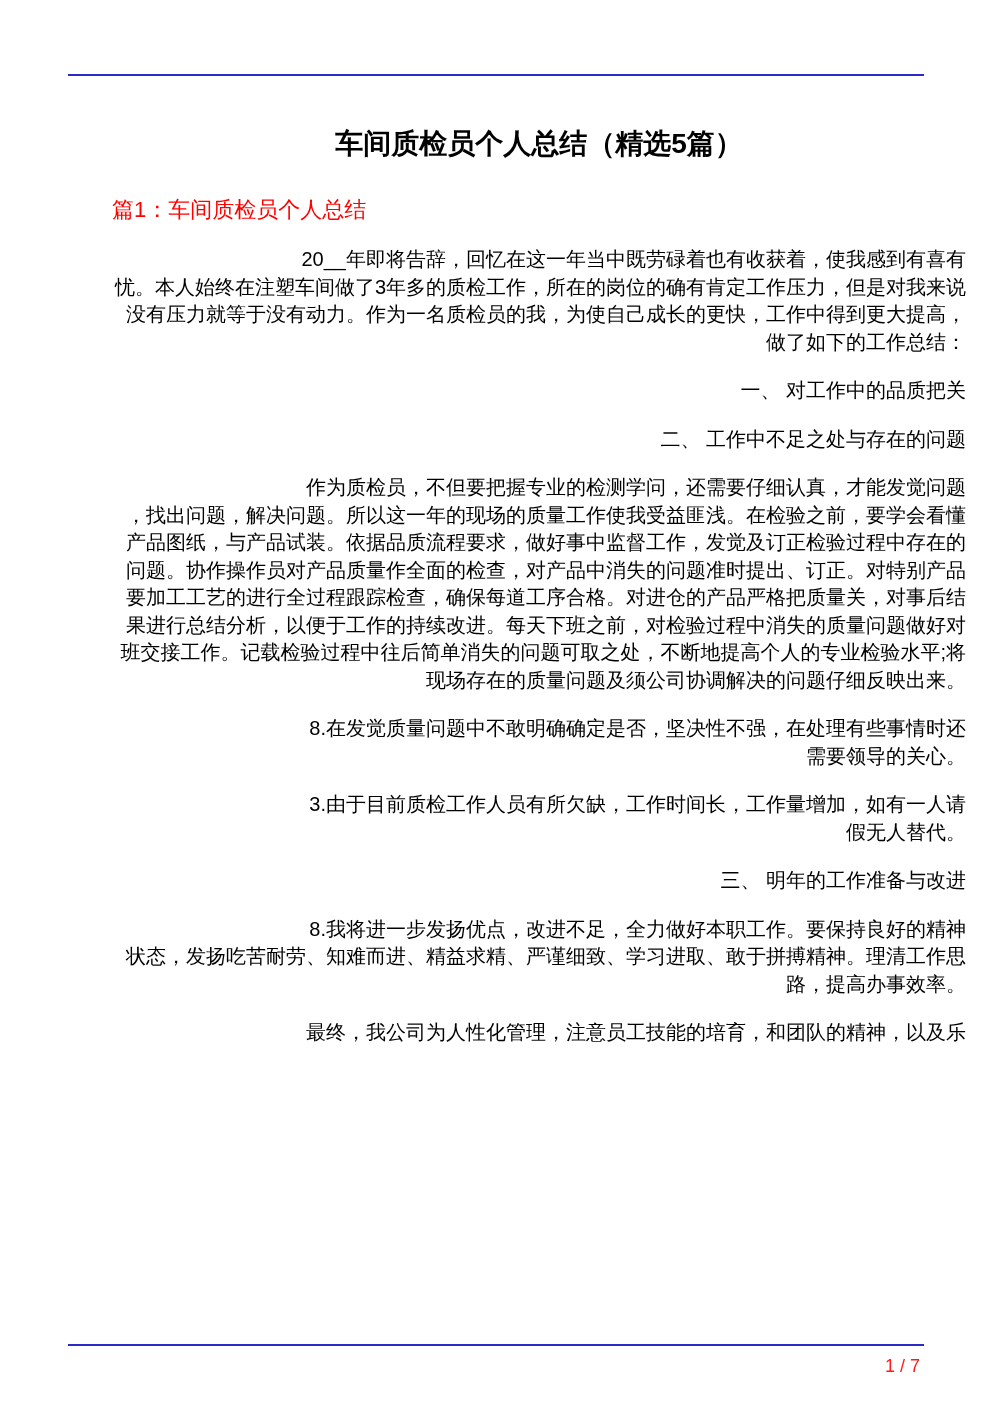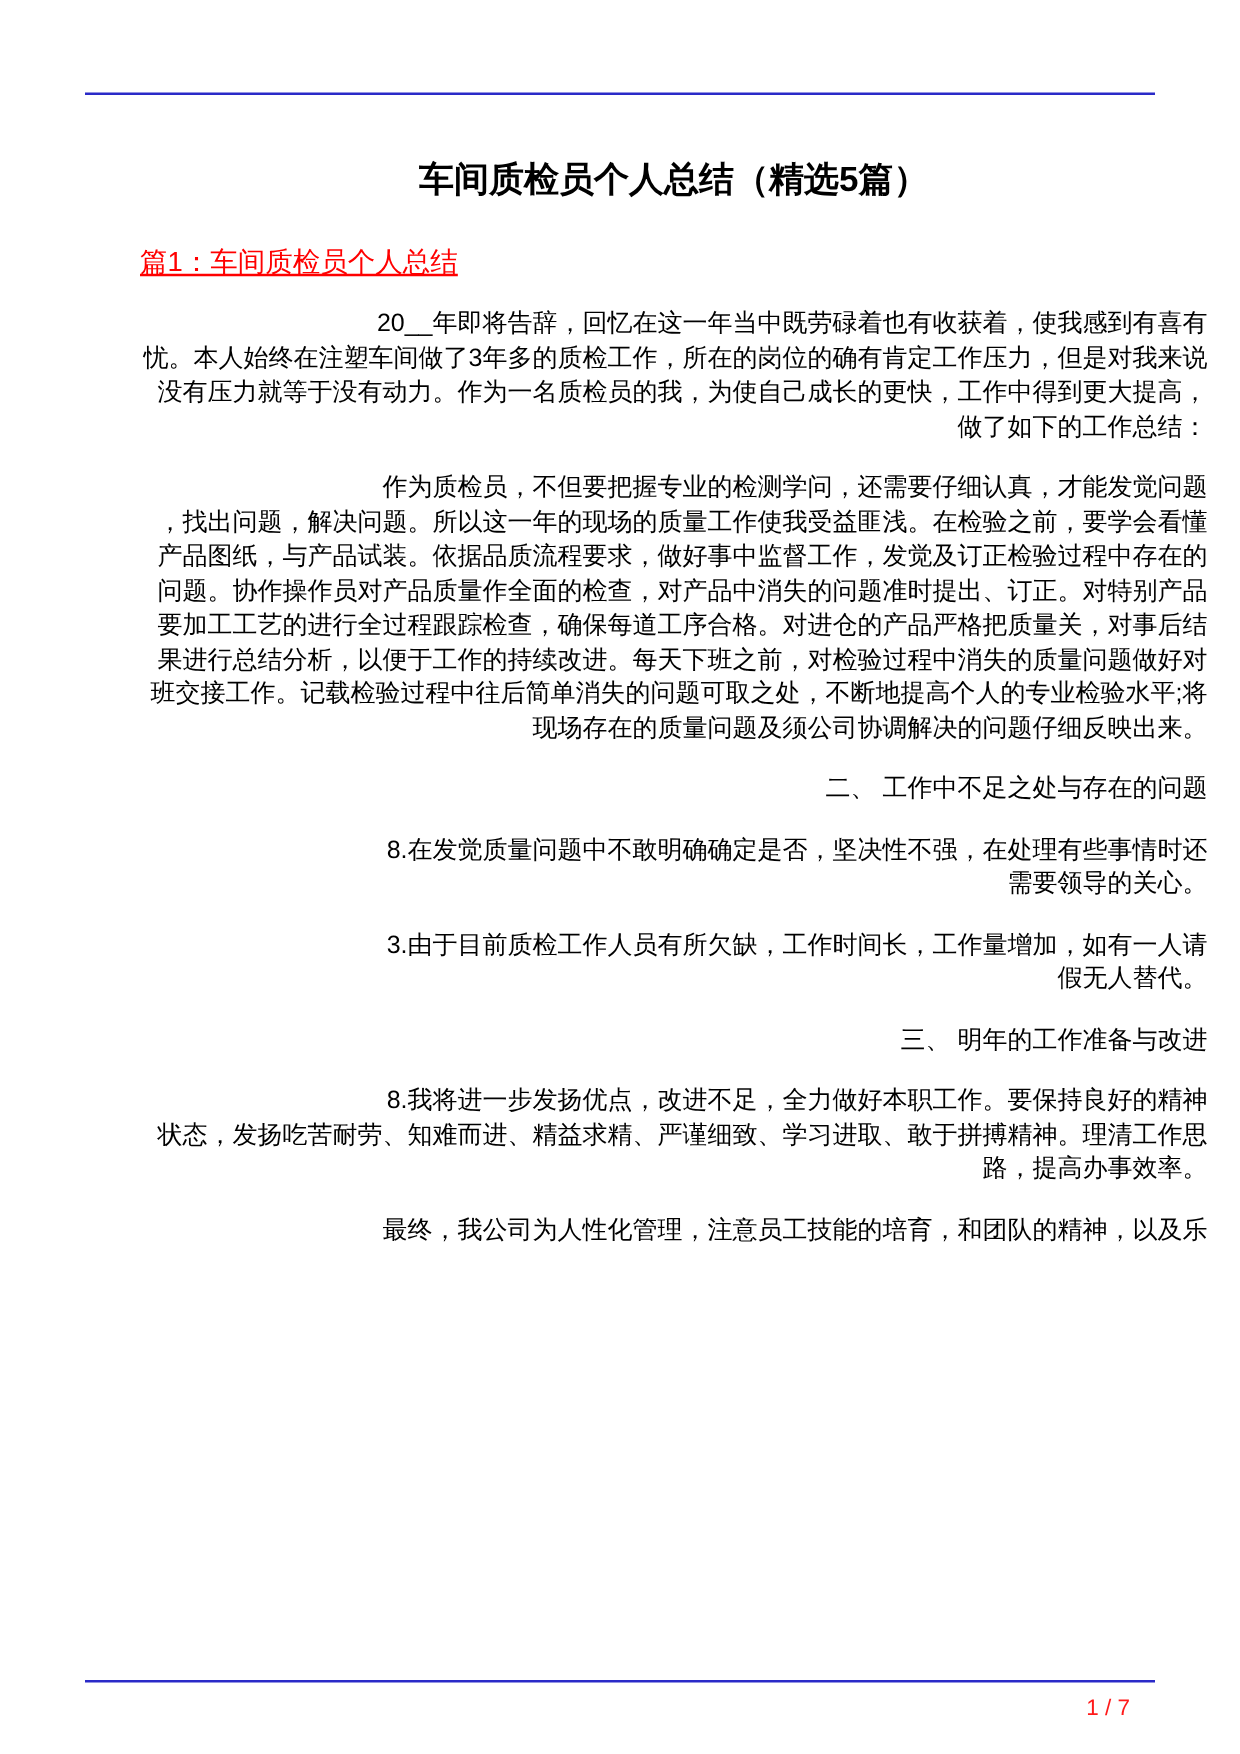--- a/index.html
+++ b/index.html
@@ -37,61 +37,61 @@
     line-height: 36px;
     font-weight: 700;
     color: #000000;
   }
   .section-heading {
     margin: 34px 0 0 0;
     font-size: 22px;
     line-height: 28px;
     font-weight: 400;
     color: #ff0000;
-    text-decoration: underline;
   }
   .body-text {
     padding-top: 22px;
   }
   .body-text p {
     margin: 0 0 21px 0;
     font-size: 20px;
     line-height: 27.5px;
     text-indent: 37px;
     white-space: pre-wrap;
     color: #000000;
     text-align: right;
   }
   .page-footer {
     position: absolute;
     top: 1354px;
-    right: 132px;
+    right: 116px;
     font-size: 18px;
     line-height: 24px;
     color: #ff1a1a;
   }
 </style>
 </head>
 <body>
 
 <div class="page">
 
   <div class="rule rule-top"></div>
 
   <div class="content">
     <h1 class="doc-title">车间质检员个人总结（精选5篇）</h1>
 
     <h2 class="section-heading">篇1：车间质检员个人总结</h2>
 
     <div class="body-text">
       <p>20__年即将告辞，回忆在这一年当中既劳碌着也有收获着，使我感到有喜有
 忧。本人始终在注塑车间做了3年多的质检工作，所在的岗位的确有肯定工作压力，但是对我来说没有压力就等于没有动力。作为一名质检员的我，为使自己成长的更快，工作中得到更大提高，做了如下的工作总结：</p>
+      <p>一、 对工作中的品质把关</p>
+      <p>二、 工作中不足之处与存在的问题</p>
       <p>作为质检员，不但要把握专业的检测学问，还需要仔细认真，才能发觉问题
 ，找出问题，解决问题。所以这一年的现场的质量工作使我受益匪浅。在检验之前，要学会看懂产品图纸，与产品试装。依据品质流程要求，做好事中监督工作，发觉及订正检验过程中存在的问题。协作操作员对产品质量作全面的检查，对产品中消失的问题准时提出、订正。对特别产品要加工工艺的进行全过程跟踪检查，确保每道工序合格。对进仓的产品严格把质量关，对事后结果进行总结分析，以便于工作的持续改进。每天下班之前，对检验过程中消失的质量问题做好对班交接工作。记载检验过程中往后简单消失的问题可取之处，不断地提高个人的专业检验水平;将现场存在的质量问题及须公司协调解决的问题仔细反映出来。</p>
-      <p>二、 工作中不足之处与存在的问题</p>
       <p>8.在发觉质量问题中不敢明确确定是否，坚决性不强，在处理有些事情时还
 需要领导的关心。</p>
       <p>3.由于目前质检工作人员有所欠缺，工作时间长，工作量增加，如有一人请
 假无人替代。</p>
       <p>三、 明年的工作准备与改进</p>
       <p>8.我将进一步发扬优点，改进不足，全力做好本职工作。要保持良好的精神
 状态，发扬吃苦耐劳、知难而进、精益求精、严谨细致、学习进取、敢于拼搏精神。理清工作思路，提高办事效率。</p>
       <p>最终，我公司为人性化管理，注意员工技能的培育，和团队的精神，以及乐</p>
     </div>
   </div>

